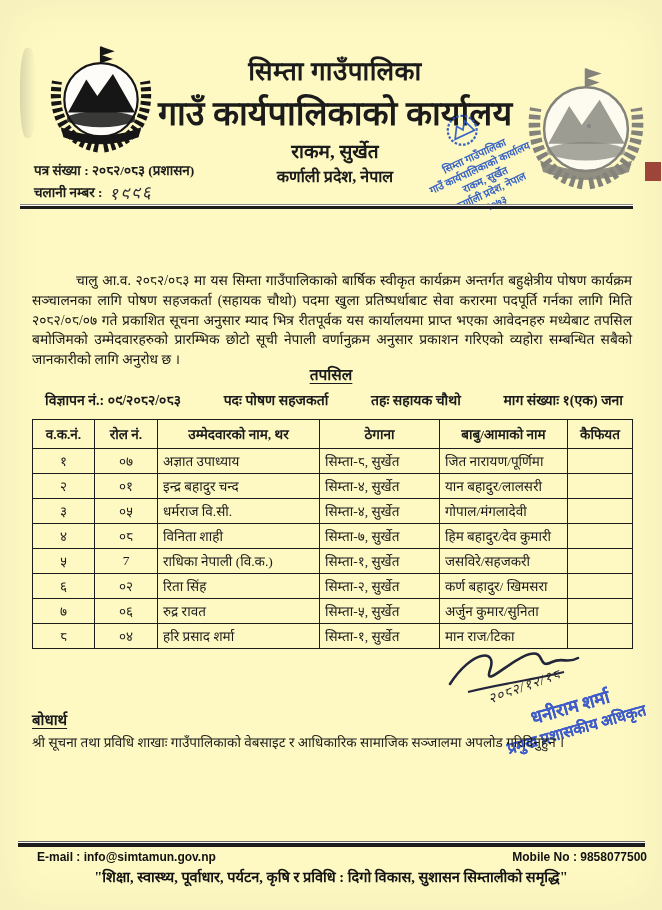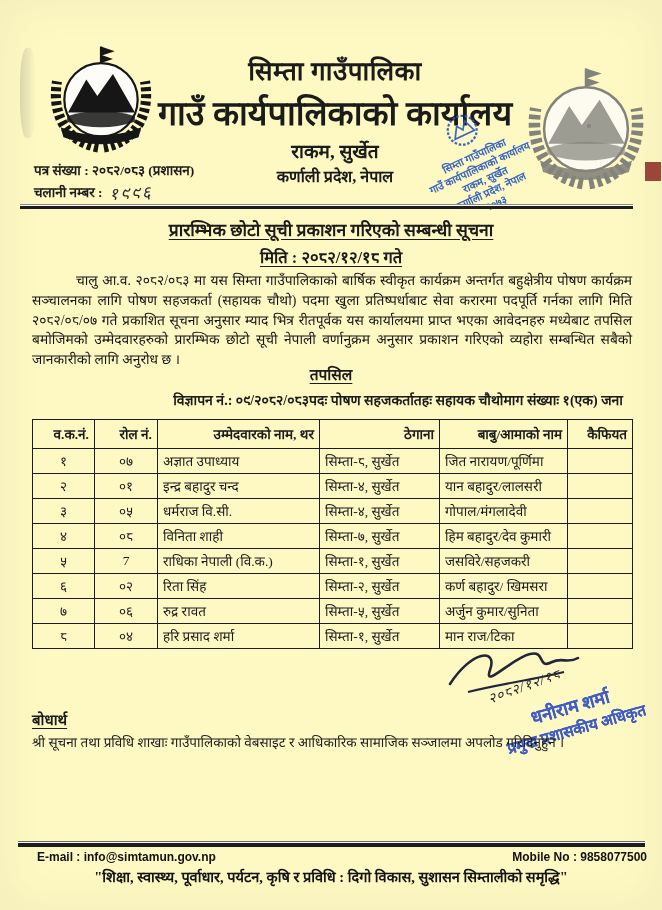--- a/index.html
+++ b/index.html
@@ -44,27 +44,27 @@
   .notice-title { font-size:17.5px; font-weight:700; text-decoration:underline; text-underline-offset:3px; }
   .notice-date  { font-size:16.5px; font-weight:700; text-decoration:underline; text-underline-offset:3px; margin-top:4px; }
 
   .body-par { position:absolute; left:32px; top:271px; width:600px;
     font-size:13.8px; line-height:19.8px; text-align:justify; text-indent:44px; color:#151515; }
 
   .tapasil { position:absolute; left:0; top:363px; width:662px; text-align:center;
     font-size:15.5px; font-weight:700; text-decoration:underline; text-underline-offset:3px; }
 
   .advert-row { position:absolute; left:45px; top:390px; width:578px;
-    display:flex; justify-content:flex-end; font-size:14px; font-weight:700; }
+    display:flex; justify-content:space-between; font-size:14px; font-weight:700; }
 
   
   table.cand { position:absolute; left:32px; top:419px; width:600px;
     border-collapse:collapse; table-layout:fixed; }
   .cand th, .cand td { border:1.5px solid #1c1c1c; font-size:13.5px; padding:2px 5px; height:25px; }
-  .cand th { font-weight:700; text-align:right; height:29px; }
+  .cand th { font-weight:700; text-align:center; height:29px; }
   .cand td.c { text-align:center; }
   .cand td.l { text-align:left; }
 
   
   .sign-squiggle { position:absolute; left:438px; top:642px; width:175px; height:62px; }
   .sign-date { position:absolute; left:486px; top:676px; font-size:14px; color:#2a2a33;
     transform:rotate(-20deg); letter-spacing:1px; font-style:italic; }
   .stamp-sign { position:absolute; left:468px; top:694px; width:210px; transform:rotate(-16deg);
     color:#2f4fc9; text-align:center; opacity:.92; }
   .stamp-sign .nm { font-size:18px; font-weight:700; white-space:nowrap; text-shadow:0 0 .6px #2f4fc9; }
@@ -137,24 +137,20 @@
   </div>
 
   <div class="ref-block">
     <div><span>पत्र संख्या :</span> <span>२०८२/०८३ (प्रशासन)</span></div>
     <div><span>चलानी नम्बर :</span><span class="handwrit">१९९६</span></div>
   </div>
   <div class="red-mark"></div>
 
   <div class="divider"></div>
 
-  <div class="title-block">
-    <div class="notice-title">प्रारम्भिक छोटो सूची प्रकाशन गरिएको सम्बन्धी सूचना</div>
-    <div class="notice-date">मिति : २०८२/१२/१८ गते</div>
-  </div>
 
   <div class="body-par">चालु आ.व. २०८२/०८३ मा यस सिम्ता गाउँपालिकाको बार्षिक स्वीकृत कार्यक्रम अन्तर्गत बहुक्षेत्रीय पोषण कार्यक्रम सञ्चालनका लागि पोषण सहजकर्ता (सहायक चौथो) पदमा खुला प्रतिष्पर्धाबाट सेवा करारमा पदपूर्ति गर्नका लागि मिति २०८२/०८/०७ गते प्रकाशित सूचना अनुसार म्याद भित्र रीतपूर्वक यस कार्यालयमा प्राप्त भएका आवेदनहरु मध्येबाट तपसिल बमोजिमको उम्मेदवारहरुको प्रारम्भिक छोटो सूची नेपाली वर्णानुक्रम अनुसार प्रकाशन गरिएको व्यहोरा सम्बन्धित सबैको जानकारीको लागि अनुरोध छ ।</div>
 
   <div class="tapasil">तपसिल</div>
 
   <div class="advert-row">
     <span>विज्ञापन नं.: ०९/२०८२/०८३</span>
     <span>पदः पोषण सहजकर्ता</span>
     <span>तहः सहायक चौथो</span>
     <span>माग संख्याः १(एक) जना</span>

